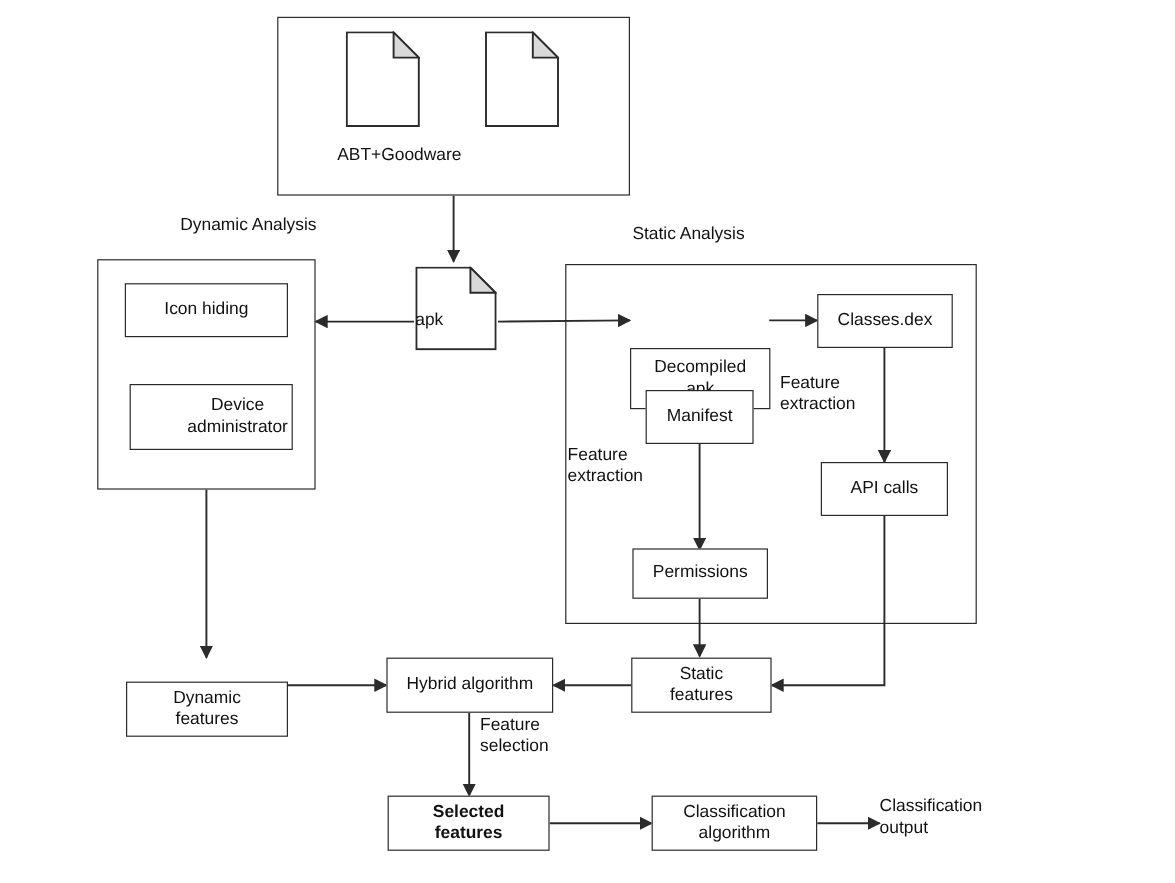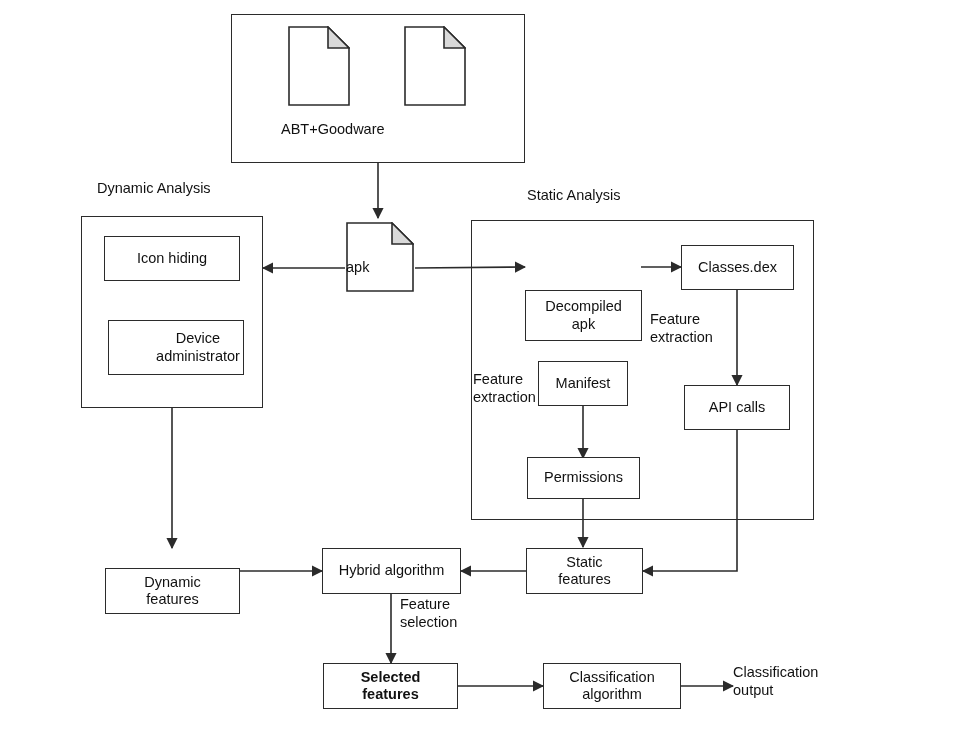--- a/index.html
+++ b/index.html
@@ -114,33 +114,33 @@
     <path d="M40 1 L61 22 H40 Z" fill="#d9d9d9" stroke="#2b2b2b" stroke-width="1.6"></path>
   </svg>
   <div class="label" style="left:281px; top:120px; width:194px;">ABT+Goodware</div>
 
   <svg class="docicon" style="left:346px; top:222px;" width="68" height="70" viewBox="0 0 68 70">
     <path d="M1 1 H46 L67 22 V69 H1 Z" fill="#ffffff" stroke="#2b2b2b" stroke-width="1.6"></path>
     <path d="M46 1 L67 22 H46 Z" fill="#d9d9d9" stroke="#2b2b2b" stroke-width="1.6"></path>
   </svg>
   <div class="label" style="left:346px; top:258px; width:64px;">apk</div>
 
-  <div class="label left" style="left:97px; top:179px; width:220px;">Dynamic Analysis</div>
+  <div class="label left" style="left:97px; top:179px; width:220px;text-align:center;">Dynamic Analysis</div>
   <div class="group" style="left:81px; top:216px; width:182px; height:192px;"></div>
   <div class="box" style="left:104px; top:236px; width:136px; height:45px;">Icon hiding</div>
   <div class="box" style="left:108px; top:320px; width:136px; height:55px; white-space:pre-line;padding-left:44px;">Device
 administrator</div>
 
   <div class="label left" style="left:527px; top:186px; width:220px;">Static Analysis</div>
   <div class="group" style="left:471px; top:220px; width:343px; height:300px;"></div>
 
   <div class="box" style="left:525px; top:242px; width:117px; height:51px; white-space:pre-line;margin-top:48px;">Decompiled
 apk</div>
   <div class="box" style="left:681px; top:245px; width:113px; height:45px;">Classes.dex</div>
-  <div class="box" style="left:538px; top:325px; width:90px; height:45px;margin-top:36px;">Manifest</div>
+  <div class="box" style="left:538px; top:325px; width:90px; height:45px;">Manifest</div>
   <div class="box" style="left:684px; top:385px; width:106px; height:45px;">API calls</div>
   <div class="box" style="left:527px; top:457px; width:113px; height:42px;">Permissions</div>
 
   <div class="label" style="left:650px; top:310px; width:120px;">Feature
 extraction</div>
   <div class="label" style="left:473px; top:370px; width:120px;">Feature
 extraction</div>
 
   <div class="box" style="left:105px; top:548px; width:135px; height:46px; white-space:pre-line;margin-top:20px;">Dynamic
 features</div>

